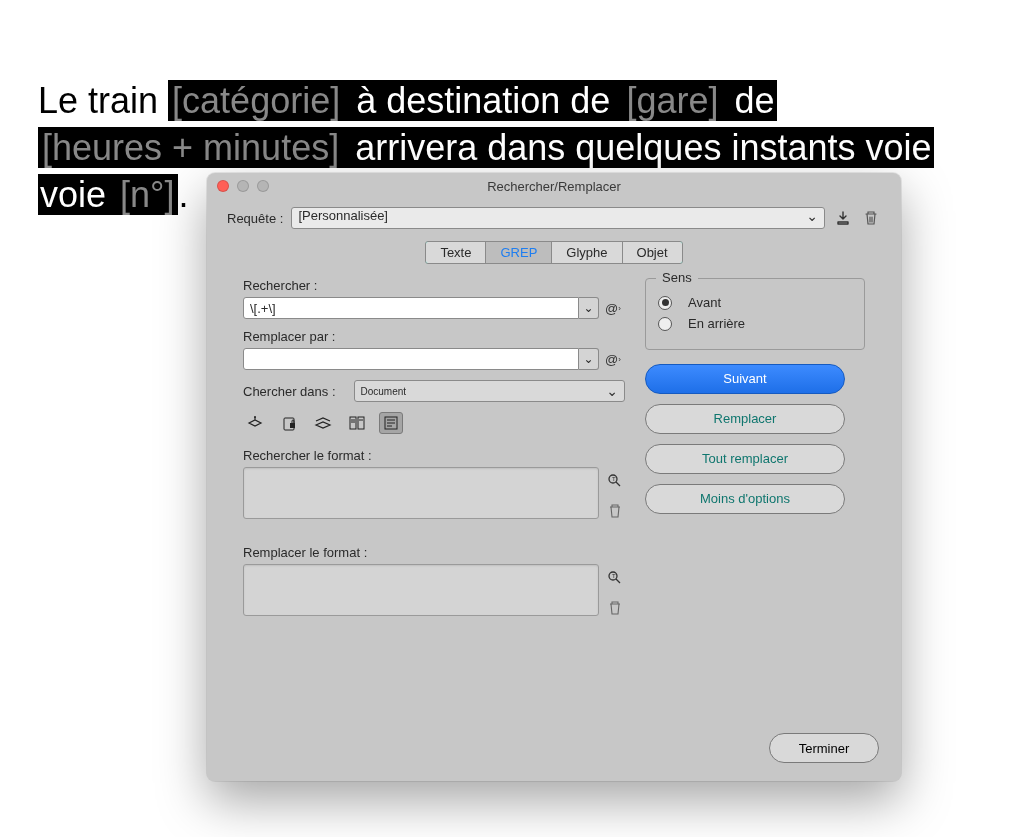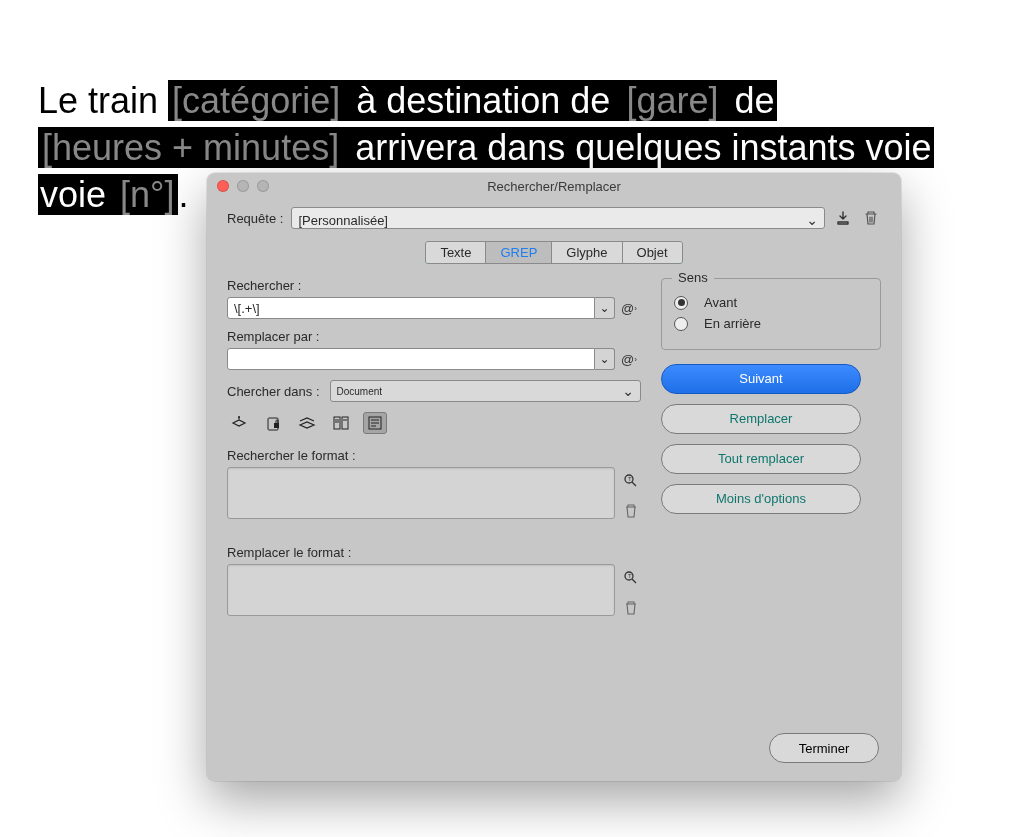--- a/index.html
+++ b/index.html
@@ -60,21 +60,21 @@
   }
   .row-query label { font-size: 13px; }
   .select-query {
     flex: 1;
     height: 22px;
     background: #eaeaea;
     border: 1px solid #8a8a8a;
     border-radius: 3px;
     padding: 0 6px;
     display: flex;
-    align-items: flex-end;
+    align-items: flex-start;
     justify-content: space-between;
     font-size: 13px;
   }
   .select-query::after { content: "⌄"; font-size: 14px; color: #333; }
   .icon-btn { width: 20px; height: 20px; display:flex; align-items:center; justify-content:center; color:#333; cursor:pointer; }
 
   .tabs {
     display: flex;
     justify-content: center;
     margin: 8px 0 14px 0;
@@ -91,21 +91,21 @@
     border-right: 1px solid #8a8a8a;
     font-size: 13px;
     cursor: pointer;
     background: #d9d9d9;
   }
   .tabseg div:last-child { border-right: none; }
   .tabseg .active { background: #bdbdbd; color: #1f7ef0; }
 
   .body {
     display: flex;
-    padding: 0 20px;
+    padding: 0 36px;
     gap: 20px;
   }
   .leftcol { flex: 1; }
   .rightcol { width: 220px; }
 
   .fld-label { font-size: 13px; margin-bottom: 4px; display:block; }
   .input-row { display:flex; align-items:center; gap:6px; margin-bottom:10px; }
   .textinput {
     flex: 1;
     height: 22px;
@@ -135,21 +135,21 @@
     border-radius: 3px;
     padding: 0 6px;
     display: flex;
     align-items: center;
     justify-content: space-between;
     flex:1;
     font-size: 10px;
   }
   .select-inline::after { content: "⌄"; font-size: 14px; color: #333; }
 
-  .scope-row { display:flex; align-items:center; gap:10px; margin-bottom:10px; }
+  .scope-row { display:flex; align-items:center; gap:18px; margin-bottom:10px; }
   .scope-icons { display:flex; gap:10px; margin-bottom:14px; }
   .scope-icons .ic { width:24px; height:22px; display:flex; align-items:center; justify-content:center; font-size:15px; color:#222; cursor:pointer; border-radius:3px; }
   .scope-icons .ic.active { background:#a5a5a5; border:1px solid #7a7a7a; }
 
   .format-box {
     background: #d4d4d4;
     border: 1px solid #9a9a9a;
     border-radius: 3px;
     height: 52px;
     margin-bottom: 12px;

